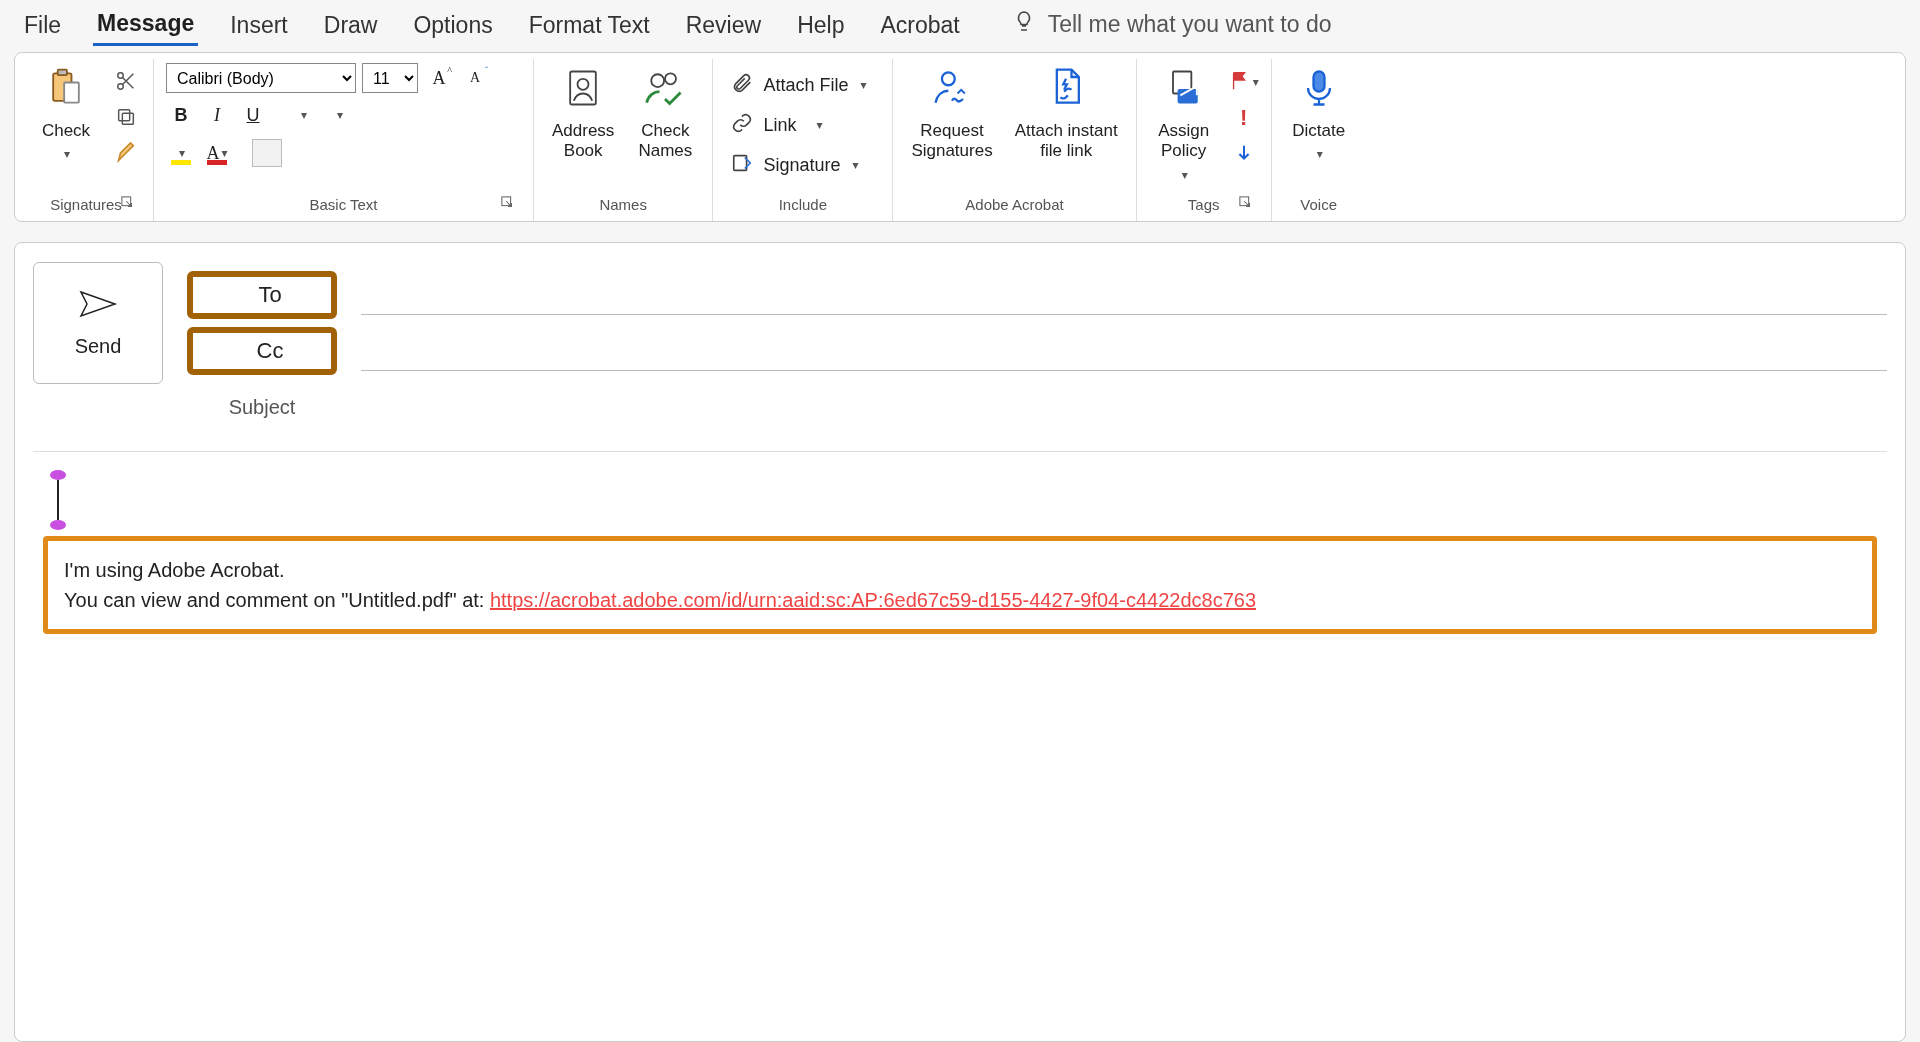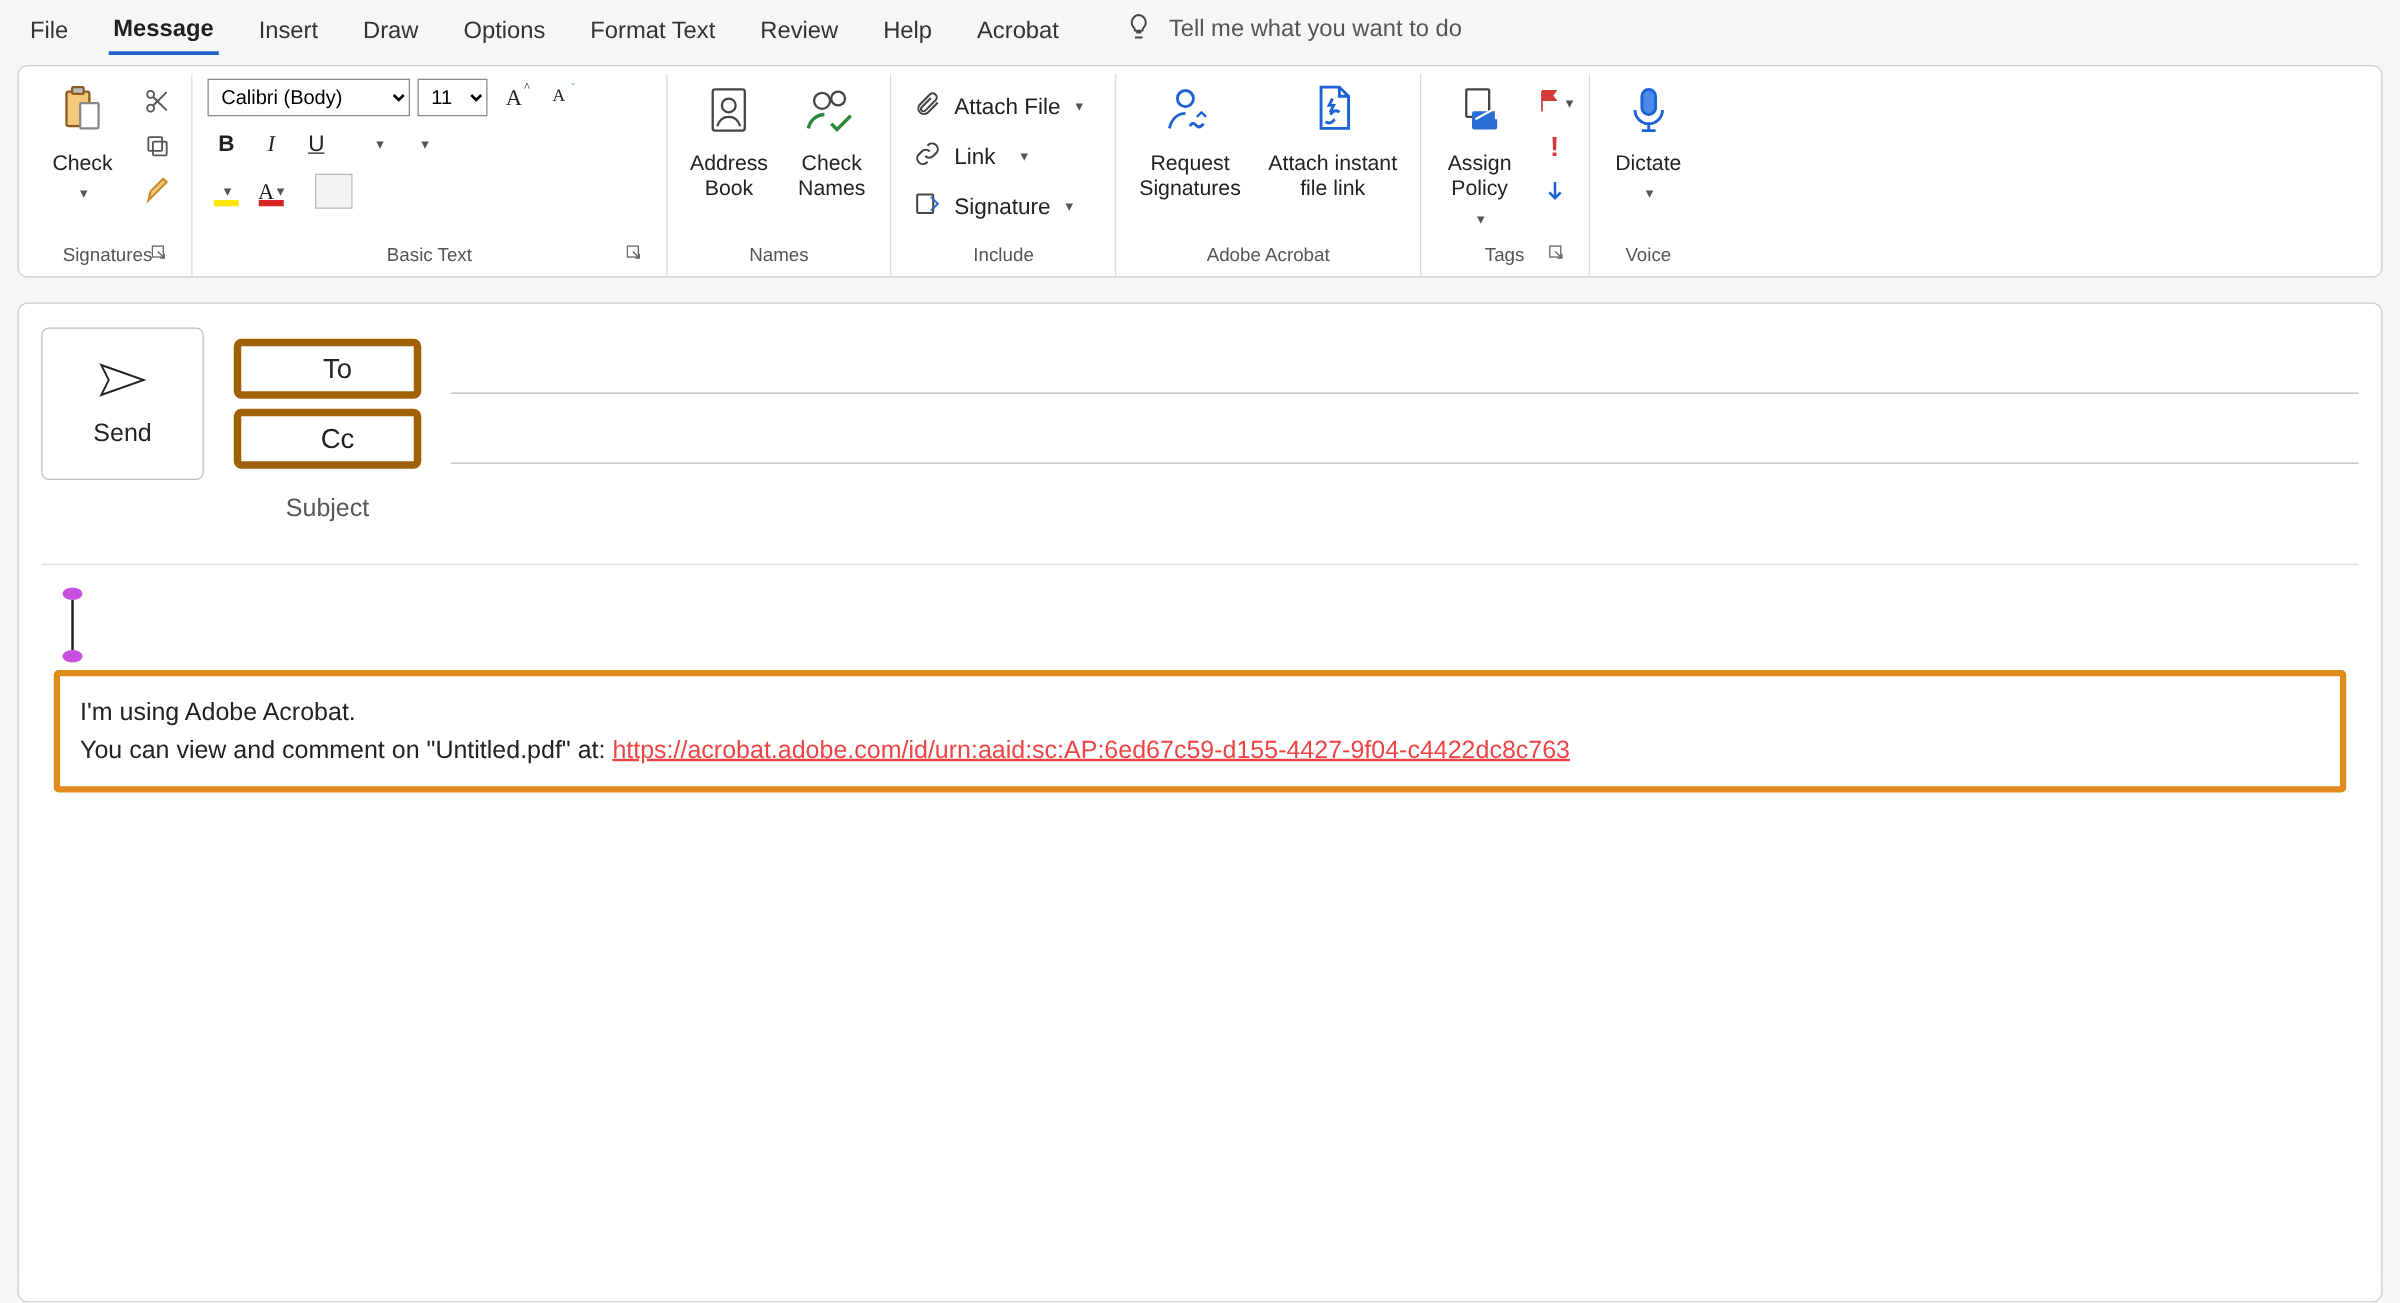--- a/index.html
+++ b/index.html
@@ -17,21 +17,21 @@
     flex-direction: column;
   }
   
   .tabs {
     display: flex;
     align-items: center;
     height: 48px;
     padding: 0 20px;
     gap: 28px;
     background: #f6f6f6;
-    font-size: 19px;
+    font-size: 23px;
   }
   .tab { padding: 8px 4px 6px 4px; cursor: pointer; color: #333; }
   .tab.active { color: #202020; font-weight: 600; border-bottom: 3px solid #1a62c6; }
   .tellme { display: flex; align-items: center; gap: 12px; color: #555; margin-left: 20px; }
   .tellme svg { width: 24px; height: 24px; stroke: #444; fill: none; stroke-width: 1.5; }
 
   
   .ribbon {
     display: flex;
     background: #fff;
@@ -242,21 +242,21 @@
         <span class="launcher"><svg viewBox="0 0 16 16">
               <rect x="1" y="1" width="10" height="10"></rect>
               <path d="M6 6l6 6M12 8v4h-4"></path>
             </svg></span>
       </div>
     </div>
 
     <div class="group" style="min-width:380px">
       <div class="group-body" style="flex-direction:column; align-items:flex-start; gap:6px; width:100%">
         <div class="fontrow">
-          <select class="font-select" style="width:162px">
+          <select class="font-select" style="width:190px">
             <option>Calibri (Body)</option>
           </select>
           <select class="font-select" style="width:56px">
             <option>11</option>
           </select>
           <div class="btnsm" style="font-family:serif">A<span style="font-size:10px;position:absolute;top:0;right:1px">^</span></div>
           <div class="btnsm" style="font-family:serif;font-size:14px">A<span style="font-size:9px;position:absolute;top:0;right:1px;color:#2a6dd6">ˇ</span></div>
         </div>
         <div class="btrow">
           <div class="btnsm" style="font-weight:700">B</div>

